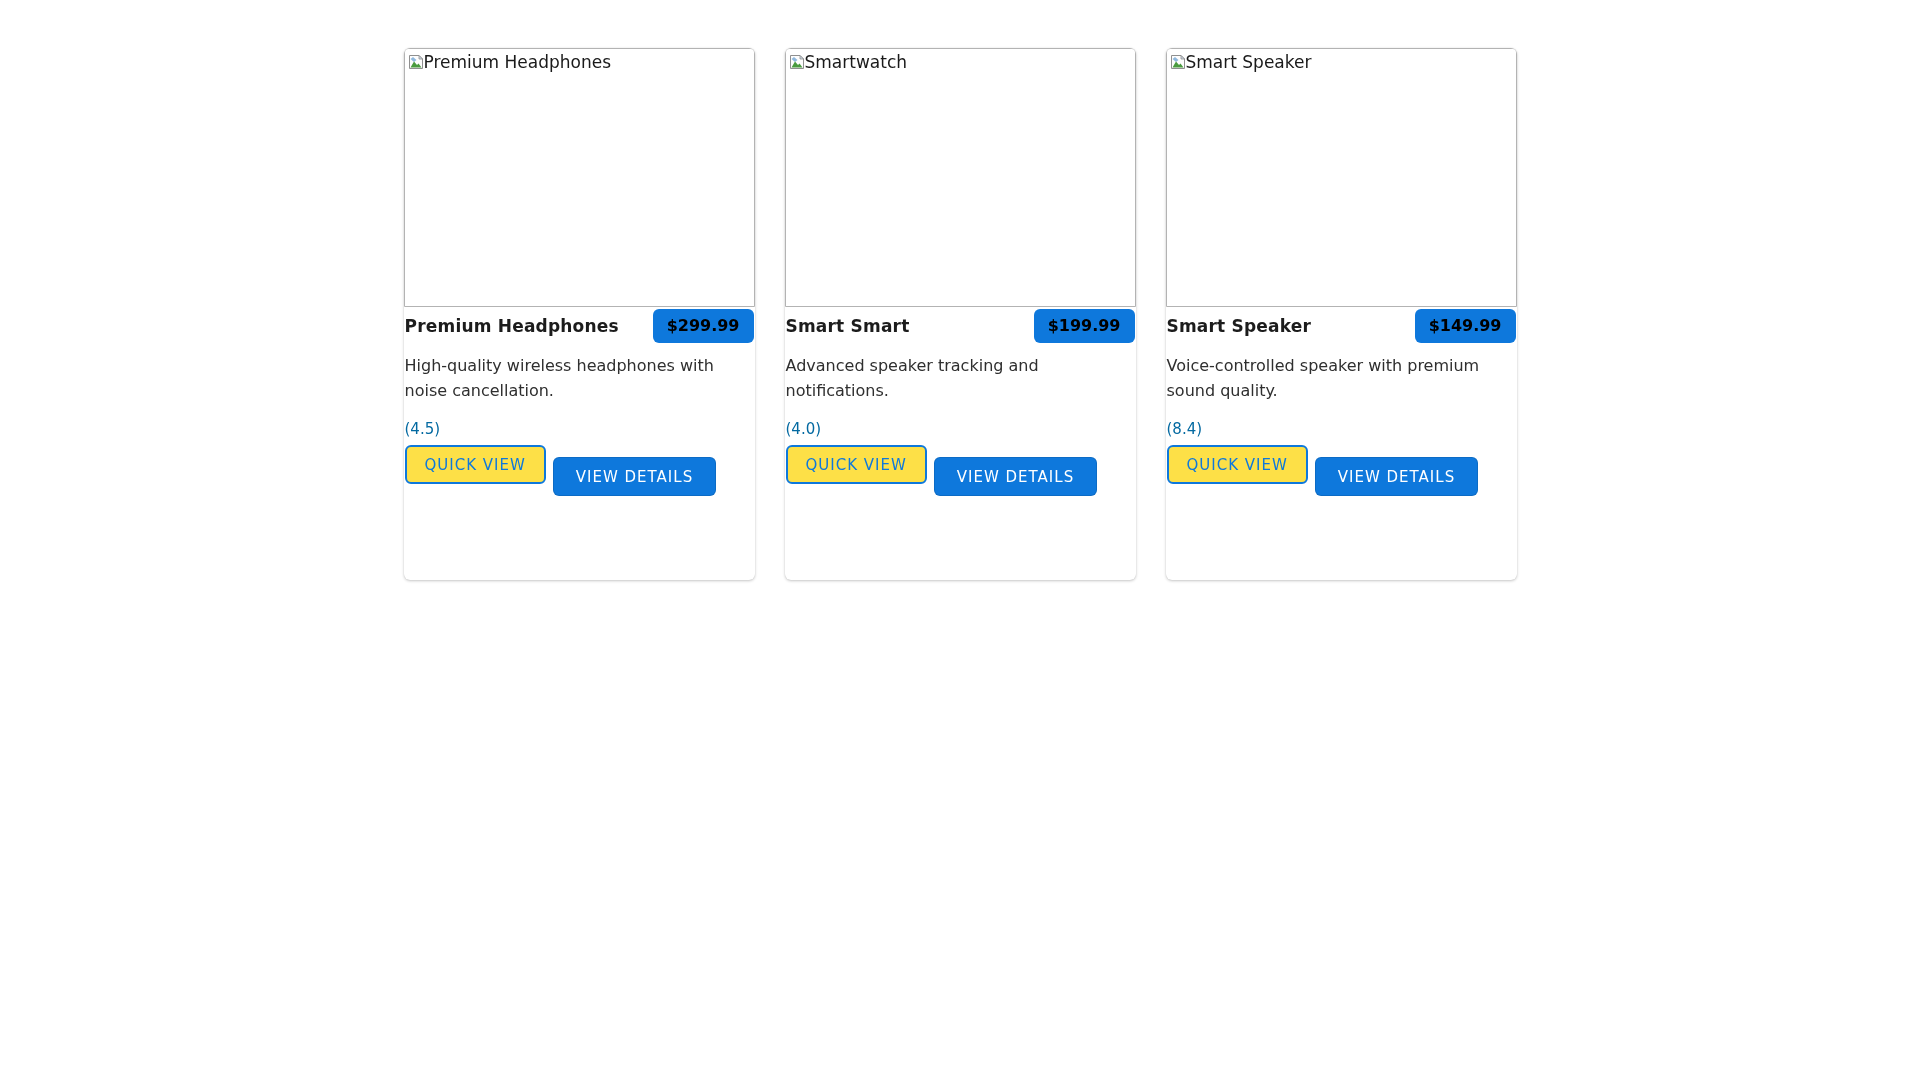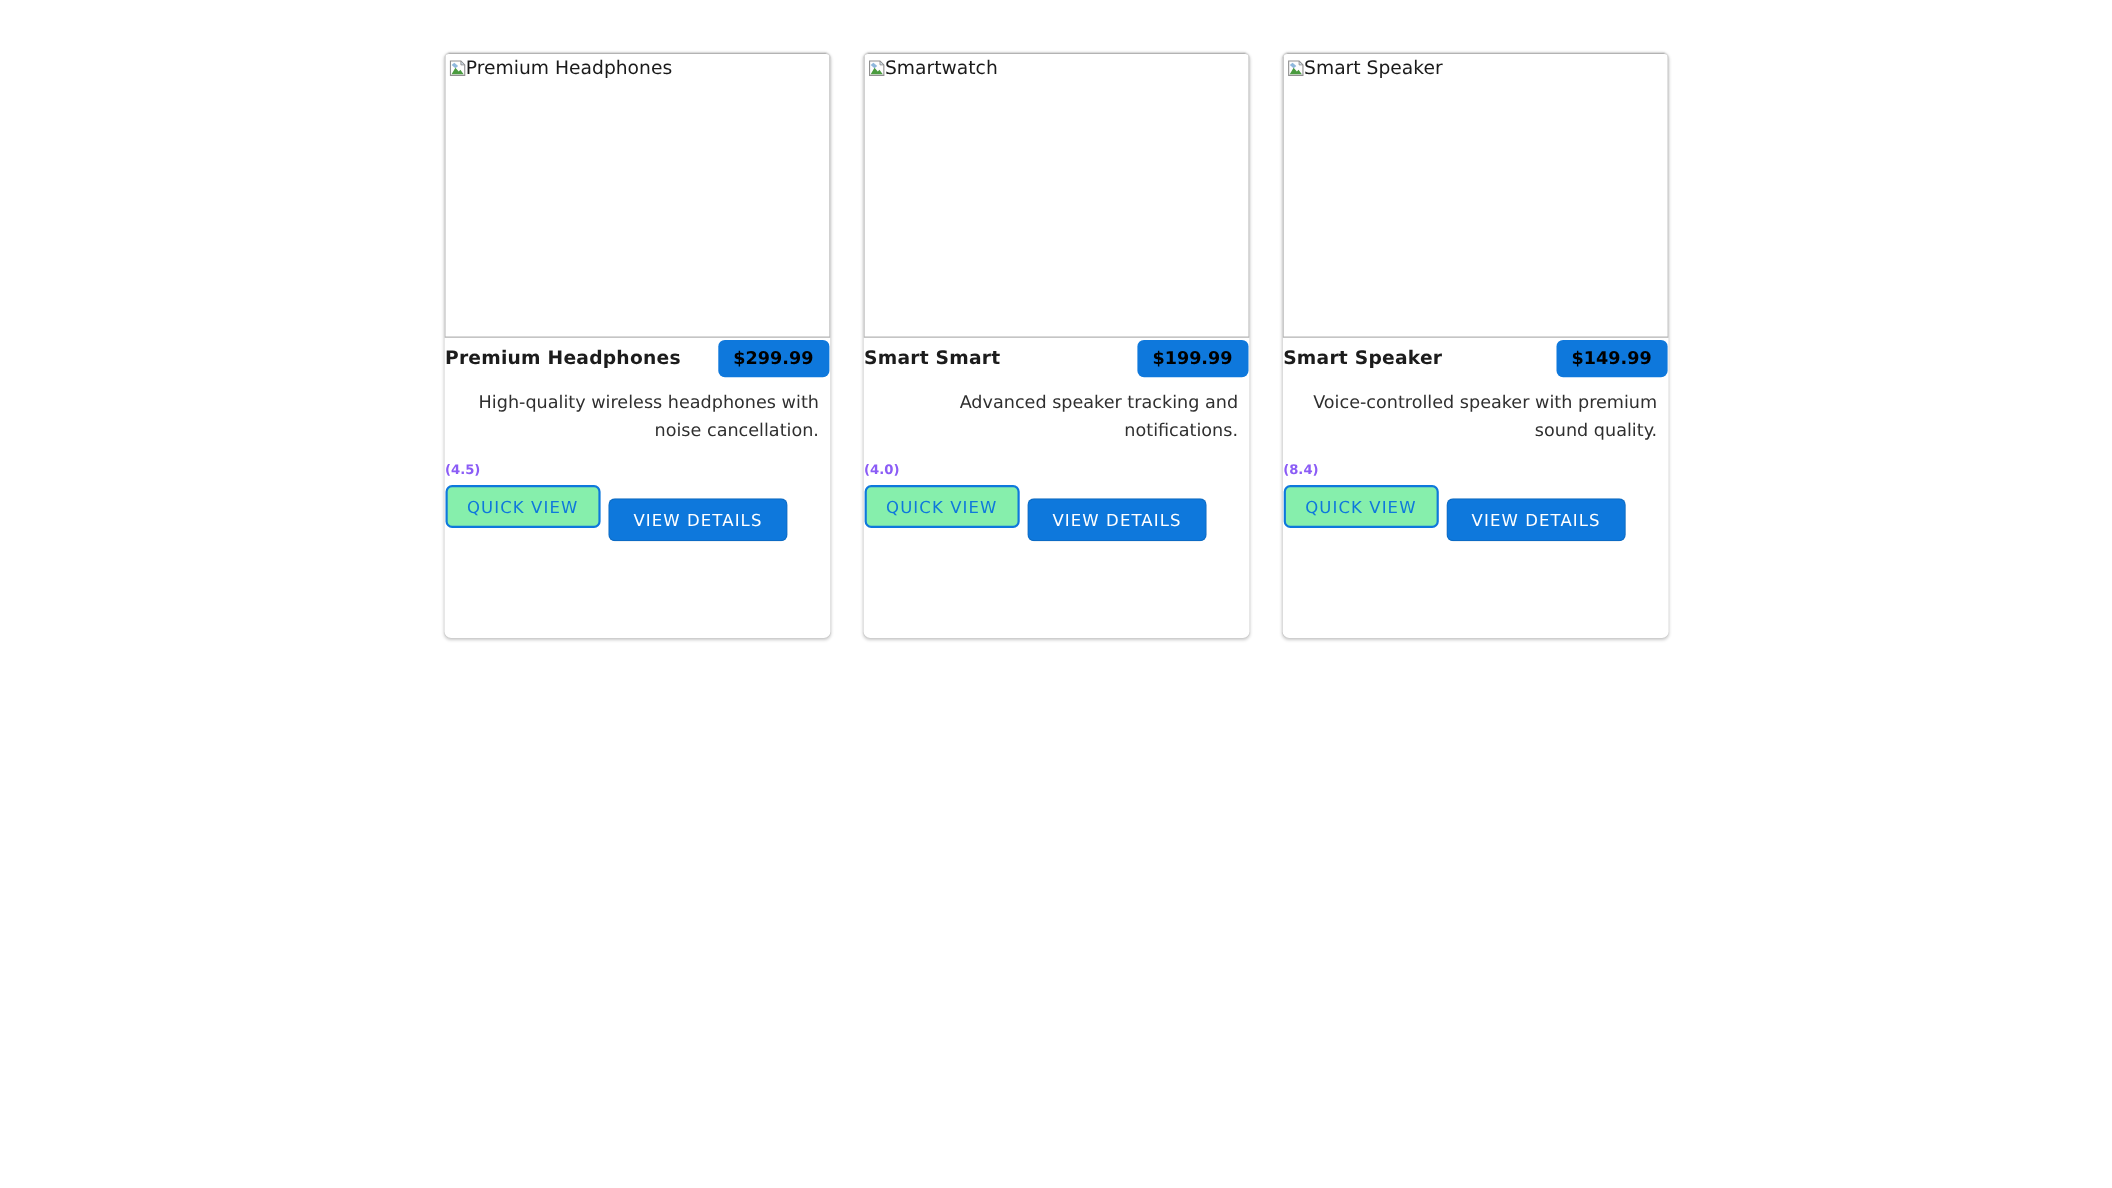--- a/index.html
+++ b/index.html
@@ -79,46 +79,44 @@
     padding: 7px 14px;
     border-radius: 6px;
     flex: none;
   }
   .product-desc {
     margin-top: 10px;
     font-size: 16px;
     line-height: 25px;
     color: #2f2f2f;
     max-width: 340px;
-    text-align: right;
   }
   .product-rating {
     margin-top: 17px;
-    font-size: 12px;
-    color: #8b5cf6;
-    font-weight: bold;
+    font-size: 15px;
+    color: #0369a1;
   }
   .button-row {
     margin-top: 7px;
     display: flex;
     gap: 7px;
   }
   .btn {
     height: 39px;
     border-radius: 6px;
     font-size: 15px;
     letter-spacing: 1px;
     font-family: inherit;
     cursor: pointer;
     display: inline-flex;
     align-items: center;
     justify-content: center;
   }
   .btn-outline {
-    background: #86efac;
+    background: #fde047;
     border: 2px solid var(--accent);
     color: var(--accent);
     padding: 0 18px;
   }
   .btn-filled {
     background: var(--accent);
     border: 1px solid rgba(0,0,0,0.10);
     color: #ffffff;
     padding: 0 22px;
     margin-top: 12px;

